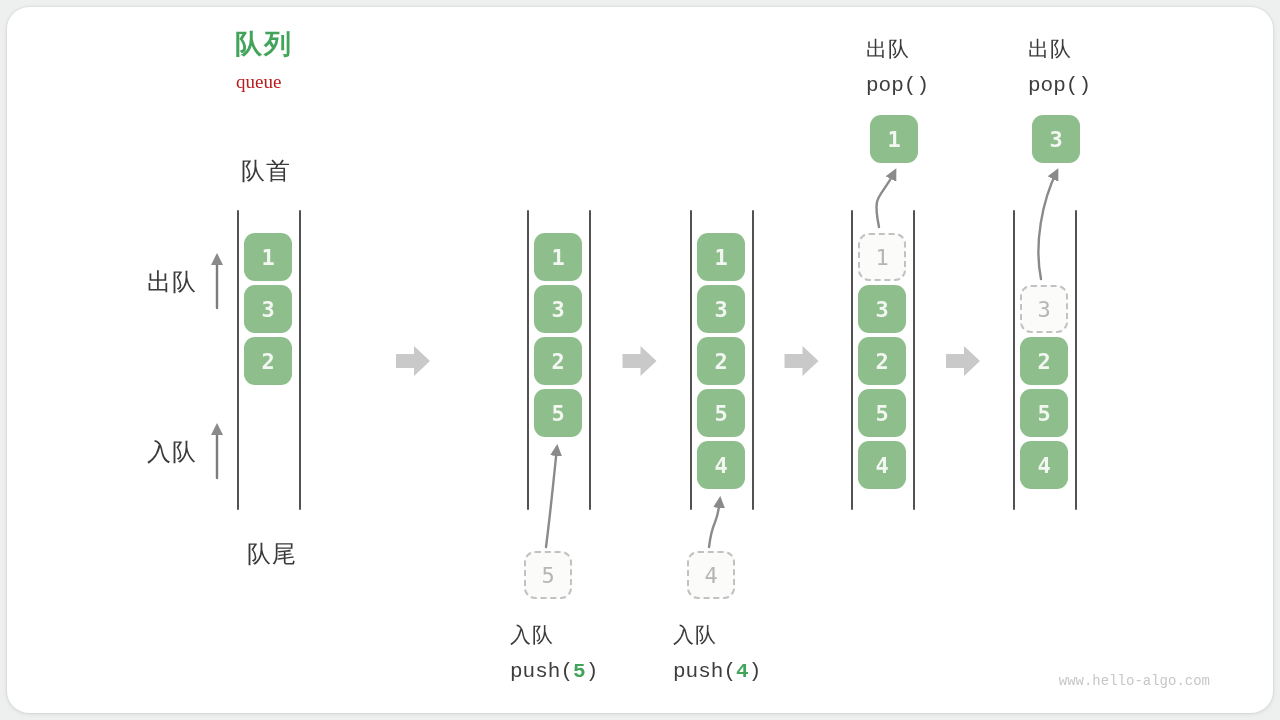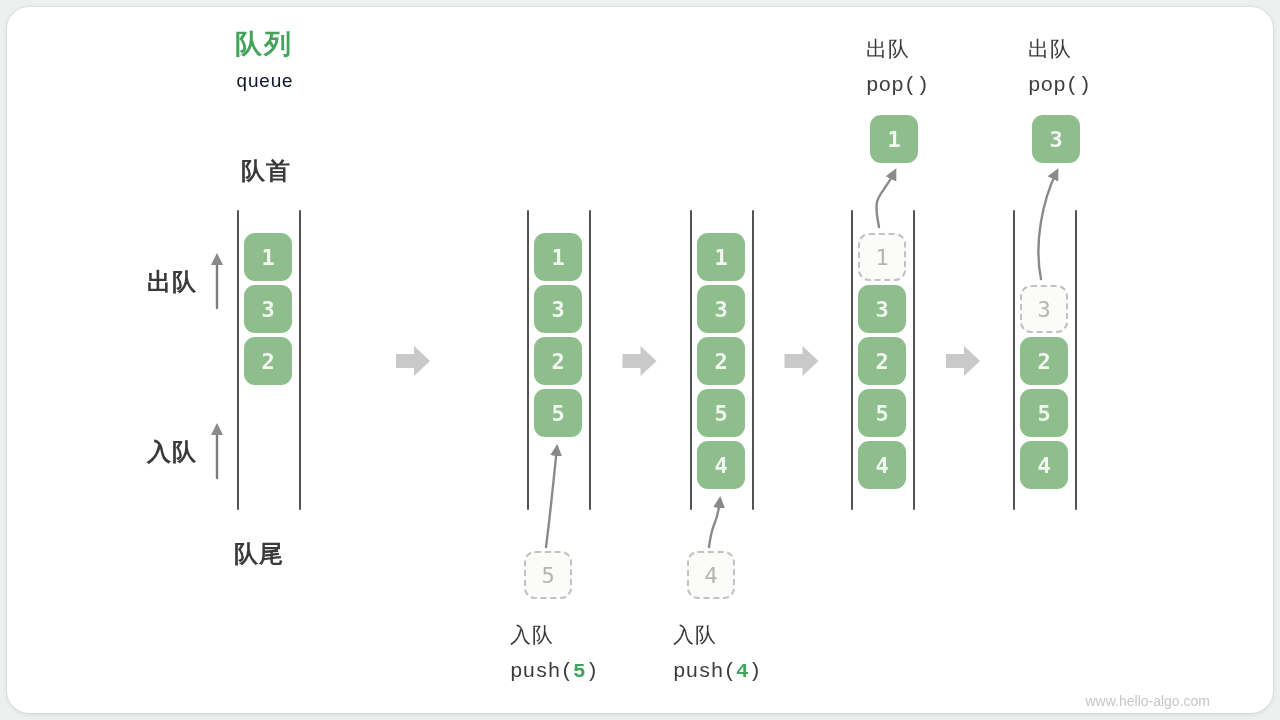--- a/index.html
+++ b/index.html
@@ -12,25 +12,25 @@
   .card{
     position:absolute;left:7px;top:7px;width:1266px;height:706px;
     background:#ffffff;border-radius:22px;
     box-shadow:0 1px 5px rgba(0,0,0,.10), 0 0 0 1px rgba(0,0,0,.03);
   }
   .abs{position:absolute;}
   .title-zh{
     font-size:27px;font-weight:bold;color:#41a45a;letter-spacing:2px;
   }
   .title-en{
-    font-family:Liberation Mono, monospace;
-    font-size:19px;color:#0f172a;
+    font-family:Liberation Serif, serif;
+    font-size:19px;color:#b91c1c;
   }
   .side-label{
-    font-size:24px;font-weight:bold;color:#3a3a3a;letter-spacing:1px;
+    font-size:24px;font-weight:normal;color:#3a3a3a;letter-spacing:1px;
   }
   .wall{
     position:absolute;width:2px;background:#525252;border-radius:1px;
   }
   .qbox{
     position:absolute;width:48px;height:48px;border-radius:11px;
     background:#8fbe8d;
     display:flex;align-items:center;justify-content:center;
     font-family:"DejaVu Sans Mono","Liberation Mono",monospace;
     font-weight:bold;font-size:22px;color:#f3f7f2;
@@ -45,35 +45,35 @@
   }
   .op-label .zh{
     font-size:21px;color:#3a3a3a;font-weight:500;letter-spacing:1px;
   }
   .op-label .code{
     font-family:Liberation Mono, monospace;
     font-size:21px;color:#3d3d3d;
   }
   .op-label .code .arg{color:#41a45a;font-weight:bold;}
   .watermark{
-    font-family:Liberation Sans, sans-serif;
-    font-size:14px;color:#c7c7c7;margin-top:20px;
+    font-family:Liberation Mono, monospace;
+    font-size:14px;color:#c7c7c7;
   }
   svg.overlay{position:absolute;left:0;top:0;pointer-events:none;}
 </style>
 </head>
 <body>
 
 <div class="card"></div>
 
 <div class="abs title-zh" style="left:235px;top:26px;">队列</div>
 <div class="abs title-en" style="left:236px;top:71px;">queue</div>
 
 <div class="abs side-label" style="left:241px;top:155px;">队首</div>
-<div class="abs side-label" style="left:234px;top:538px;">队尾</div>
+<div class="abs side-label" style="left:247px;top:538px;">队尾</div>
 <div class="abs side-label" style="left:147px;top:266px;">出队</div>
 <div class="abs side-label" style="left:147px;top:436px;">入队</div>
 
 <div class="abs watermark" style="right:70px;top:673px;">www.hello-algo.com</div>
 
 <div id="diagram">
     <div class="wall" style="left: 237px; top: 210px; height: 300px;"></div>
     <div class="wall" style="left: 299px; top: 210px; height: 300px;"></div>
     <div class="qbox" style="left: 244px; top: 233px;">1</div>
     <div class="qbox" style="left: 244px; top: 285px;">3</div>

